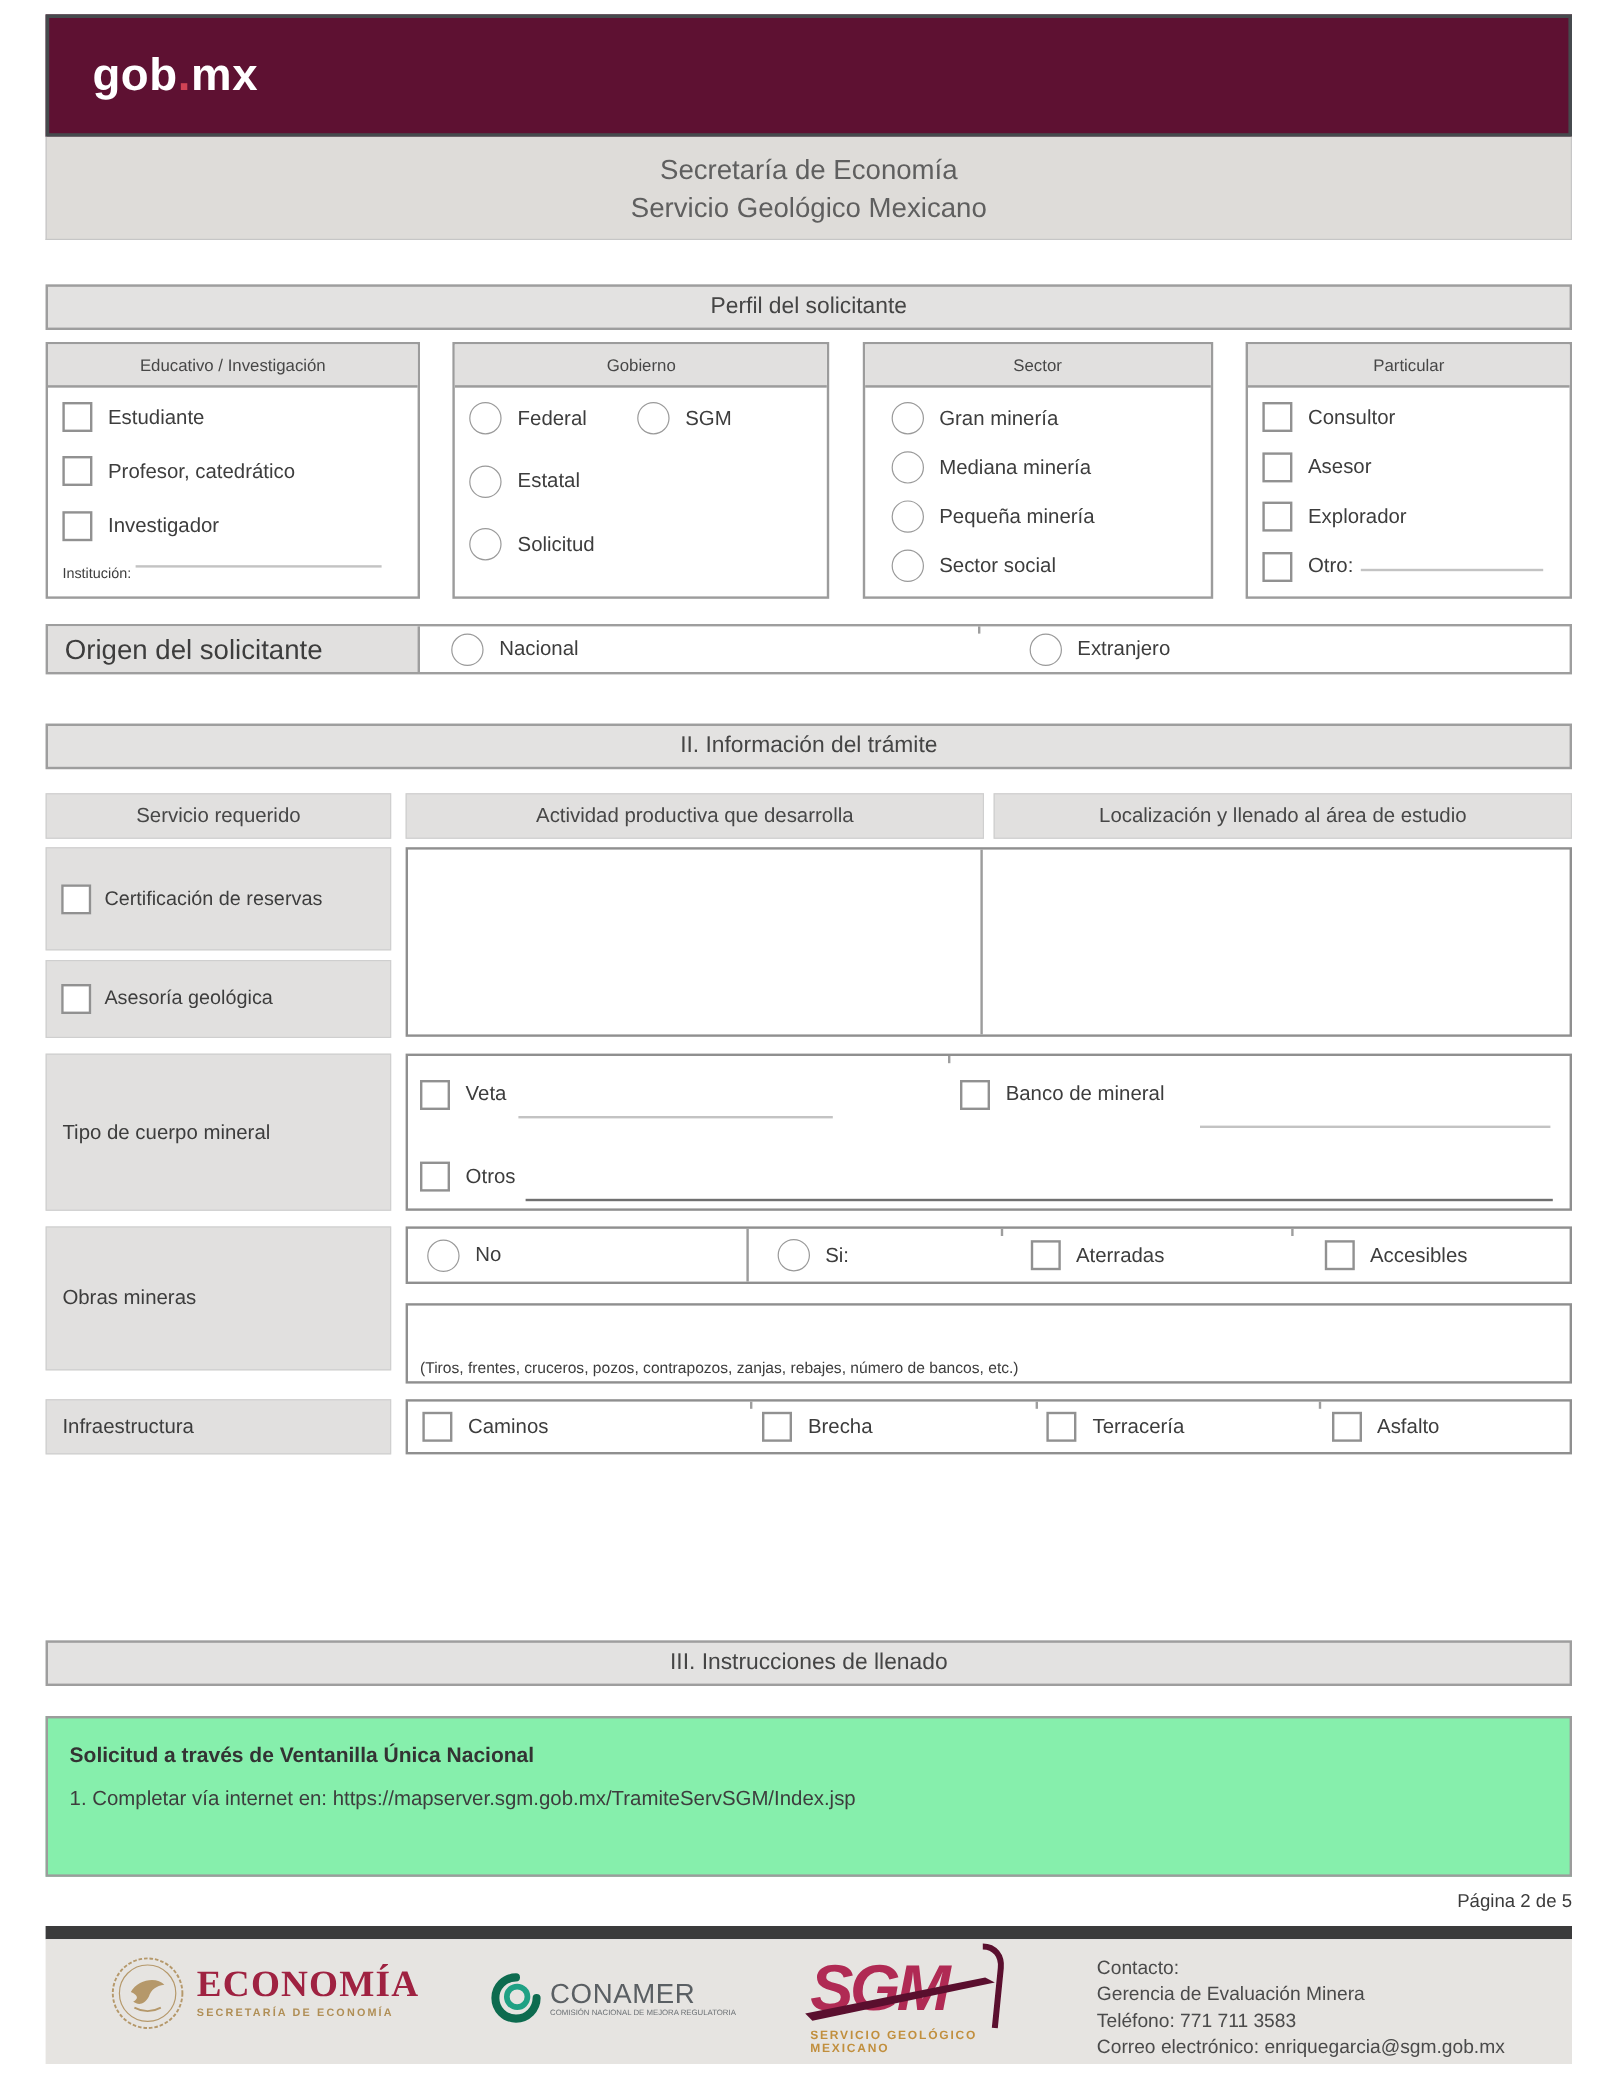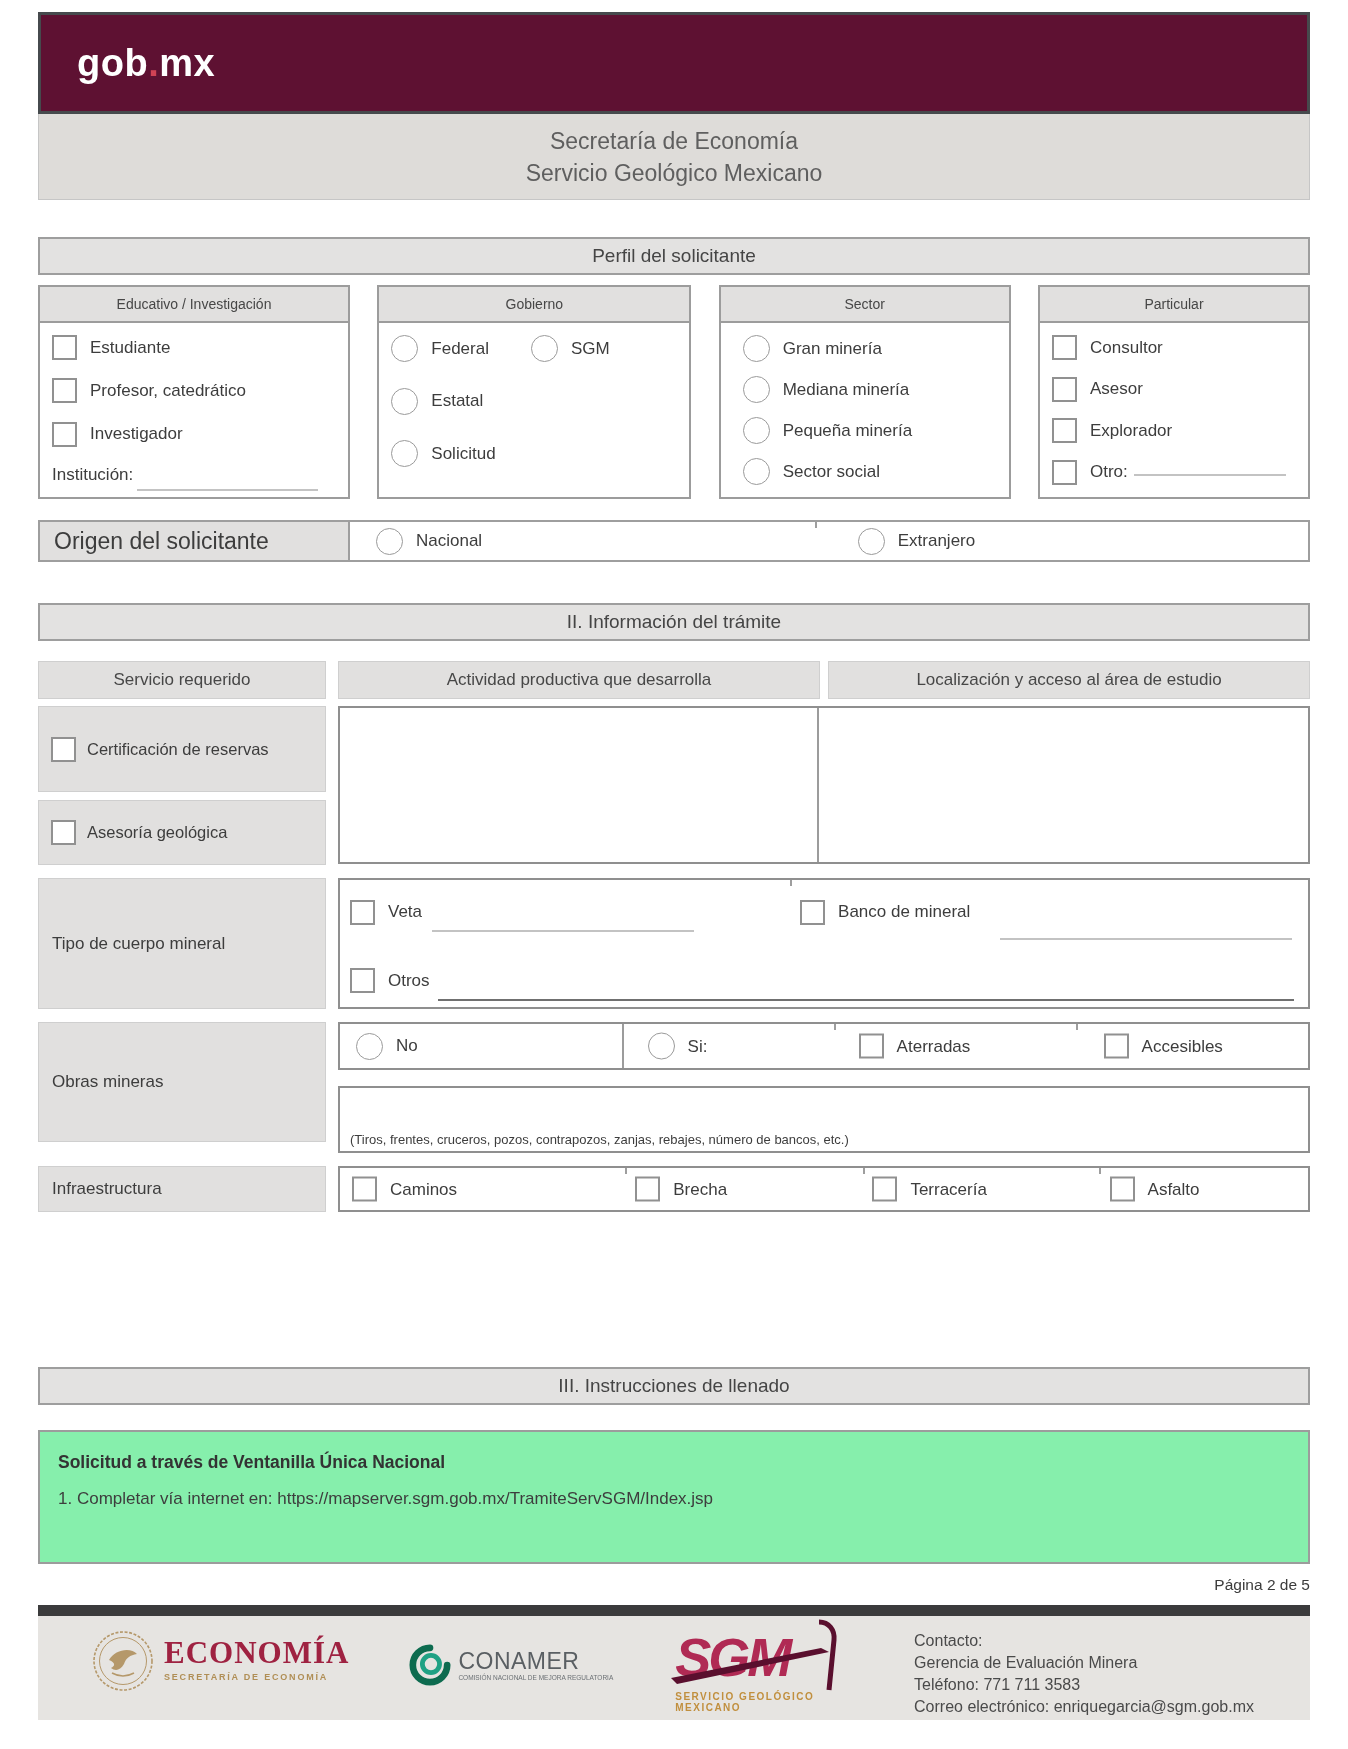--- a/index.html
+++ b/index.html
@@ -39,21 +39,21 @@
     height:36px; line-height:34px; background:#e1e0df; border-bottom:2px solid #9c9c9c;
     text-align:center; font-size:14px; color:#474747;
   }
   .pcol-b { height:172px; padding:12px 12px 10px; display:flex; flex-direction:column; justify-content:space-between; }
   .opt { display:flex; align-items:center; }
   .cb { width:25px; height:25px; background:#fff; border:2px solid #919191; flex:none; }
   .rb { width:27px; height:27px; background:#fff; border:1px solid #9a9a9a; border-radius:50%; flex:none; }
   .lbl { margin-left:13px; font-size:17px; color:#3d3d3d; white-space:nowrap; }
   .fill { height:0; border-bottom:2px solid #c3c3c3; }
   .fill.dark { border-bottom-color:#707070; }
-  .inst-row { display:flex; align-items:flex-end; font-size:17px; color:#3d3d3d; }
+  .inst-row { display:flex; font-size:12px; color:#3d3d3d; }
   .inst-row .fill { flex:1; margin-left:4px; margin-right:18px; margin-bottom:-6px; }
   .sgm-opt { margin-left:42px; }
   .otro-row .fill { flex:1; margin-left:6px; margin-right:10px; margin-bottom:-6px; }
   .row-flex { display:flex; align-items:center; }
 
   
   .origen-row { margin-top:21px; display:flex; border:2px solid #9e9e9e; height:42px; }
   .origen-label {
     width:310px; background:#e1e0df; border-right:2px solid #9e9e9e;
     line-height:38px; padding-left:14px; font-size:23px; color:#3d3d3d;
@@ -274,21 +274,21 @@
         <span class="lbl">Certificación de reservas</span>
       </div>
       <div class="gbox gbox2">
         <span class="cb"></span>
         <span class="lbl">Asesoría geológica</span>
       </div>
     </div>
     <div class="svc-right">
       <div class="svc-heads">
         <div class="gh">Actividad productiva que desarrolla</div>
-        <div class="gh">Localización y acceso al área de estudio</div>
+        <div class="gh">Localización y llenado al área de estudio</div>
       </div>
       <div class="svc-body">
         <div class="svc-cell-a"></div>
         <div class="svc-cell-b"></div>
       </div>
     </div>
   </div>
 
   <div class="row2">
     <div class="glabel h131">Tipo de cuerpo mineral</div>

